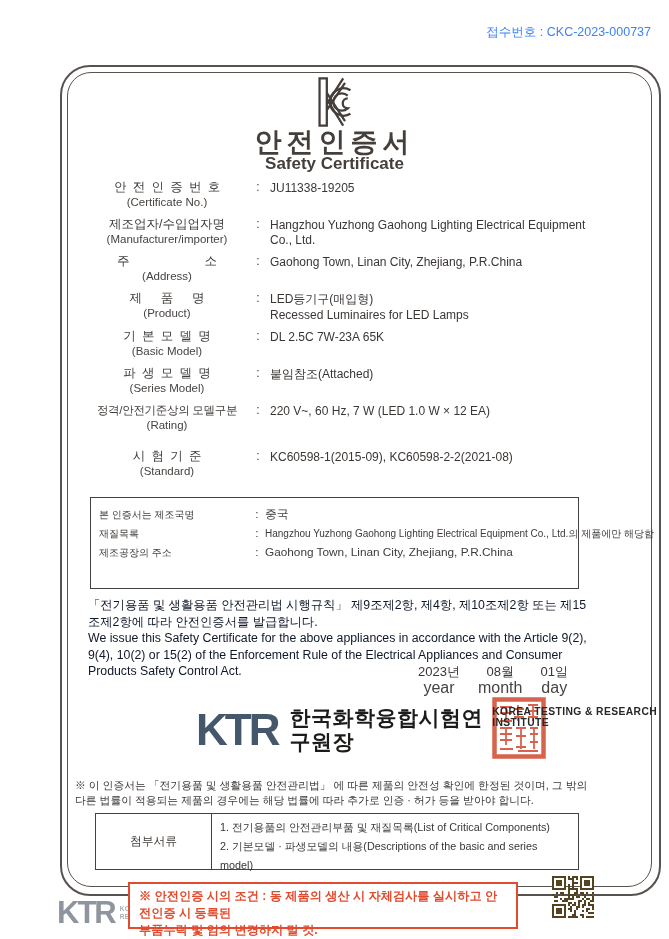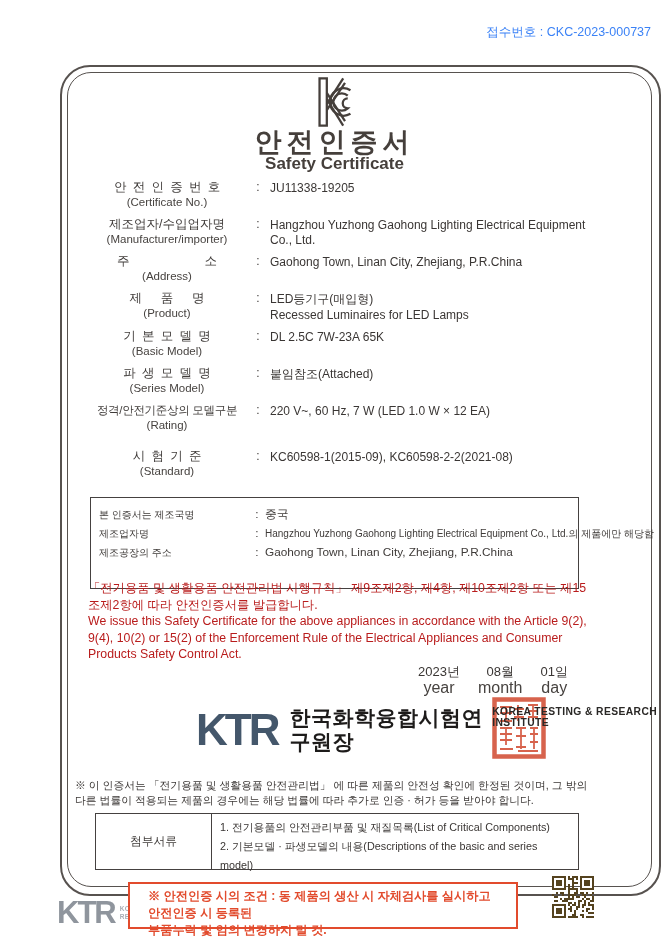--- a/index.html
+++ b/index.html
@@ -34,22 +34,22 @@
   .fvalue .v2{margin-top:1px;}
   
   .origin-box{position:absolute; left:90px; top:497px; width:489px; height:92px;
     border:1.5px solid #454140; z-index:1; padding:9px 8px 0 8px; box-sizing:border-box;}
   .origin-row{display:flex; margin-bottom:4px; align-items:baseline;}
   .olabel{width:150px; flex:0 0 150px; text-align:left; font-size:10px; line-height:15px;}
   .ocolon{width:16px; flex:0 0 16px; text-align:center; font-size:11.8px;}
   .ovalue{flex:1; font-size:11.8px; line-height:15px; white-space:nowrap;}
   .origin-row.small .ovalue{font-size:10px;}
   
-  .statement{position:absolute; left:88px; top:580px; width:500px; font-size:12.3px;
-    line-height:16.5px; color:#b91c1c; z-index:1;}
+  .statement{position:absolute; left:88px; top:597px; width:500px; font-size:12.3px;
+    line-height:16.5px; color:#0f172a; z-index:1;}
   
   .issue-date{position:absolute; left:418px; top:663px; width:150px; display:flex;
     justify-content:space-between; z-index:1;}
   .date-unit{text-align:center;}
   .date-unit .main{font-size:13px; color:#3a3634;}
   .date-unit .sub{font-size:16px; color:#474340; line-height:13px;}
   
   .issuer{position:absolute; left:196px; top:706px; display:flex; align-items:center; z-index:2;}
   .ktr-logo{font-size:44px; font-weight:800; color:#44576b; letter-spacing:-3px;
     line-height:44px; margin-right:12px; font-style:normal;}
@@ -61,21 +61,21 @@
   .footnote{position:absolute; left:75px; top:778px; width:522px; font-size:10.8px;
     line-height:15px; color:#3a3634; z-index:1;}
   
   .attachments{position:absolute; left:95px; top:813px; width:484px; height:57px;
     border:1.5px solid #454140; display:flex; z-index:1; box-sizing:border-box; background:transparent;}
   .att-left{width:115px; flex:0 0 115px; border-right:1.5px solid #454140;
     display:flex; align-items:center; justify-content:center; font-size:11.8px;}
   .att-right{flex:1; padding:4px 8px; font-size:10.8px; line-height:19px; color:#3a3634;}
   
   .warning-box{position:absolute; left:128px; top:882px; width:390px; height:47px;
-    border:2px solid #e24b2d; background:#fff; z-index:3; padding:4px 18px; box-sizing:border-box;}
+    border:2px solid #e24b2d; background:#fff; z-index:3; padding:4px 9px; box-sizing:border-box;}
   .warning-box .wline{color:#e24b2d; font-size:12.2px; font-weight:700; line-height:17px;}
   
   .bottom-ktr{position:absolute; left:57px; top:898px; display:flex; align-items:center; z-index:2;}
   .bottom-ktr .blogo{font-size:31px; font-weight:800; color:#8f959d; letter-spacing:-2px; line-height:30px;}
   .bottom-ktr .bsubs{margin-left:5px; display:flex; flex-direction:column;}
   .bottom-ktr .bsub{font-size:6.5px; font-weight:700; color:#a8adb4; letter-spacing:0.3px; line-height:8px;}
   
   .qr{position:absolute; left:552px; top:876px; z-index:2;}
 </style>
 </head>
@@ -183,21 +183,21 @@
     </div>
   </div>
 
   <div class="origin-box">
     <div class="origin-row">
       <div class="olabel">본 인증서는 제조국명</div>
       <div class="ocolon">:</div>
       <div class="ovalue">중국</div>
     </div>
     <div class="origin-row small">
-      <div class="olabel">제조업자명</div>
+      <div class="olabel">재질목록</div>
       <div class="ocolon">:</div>
       <div class="ovalue">Hangzhou Yuzhong Gaohong Lighting Electrical Equipment Co., Ltd.의 제품에만 해당함</div>
     </div>
     <div class="origin-row">
       <div class="olabel">제조공장의 주소</div>
       <div class="ocolon">:</div>
       <div class="ovalue">Gaohong Town, Linan City, Zhejiang, P.R.China</div>
     </div>
   </div>
 

